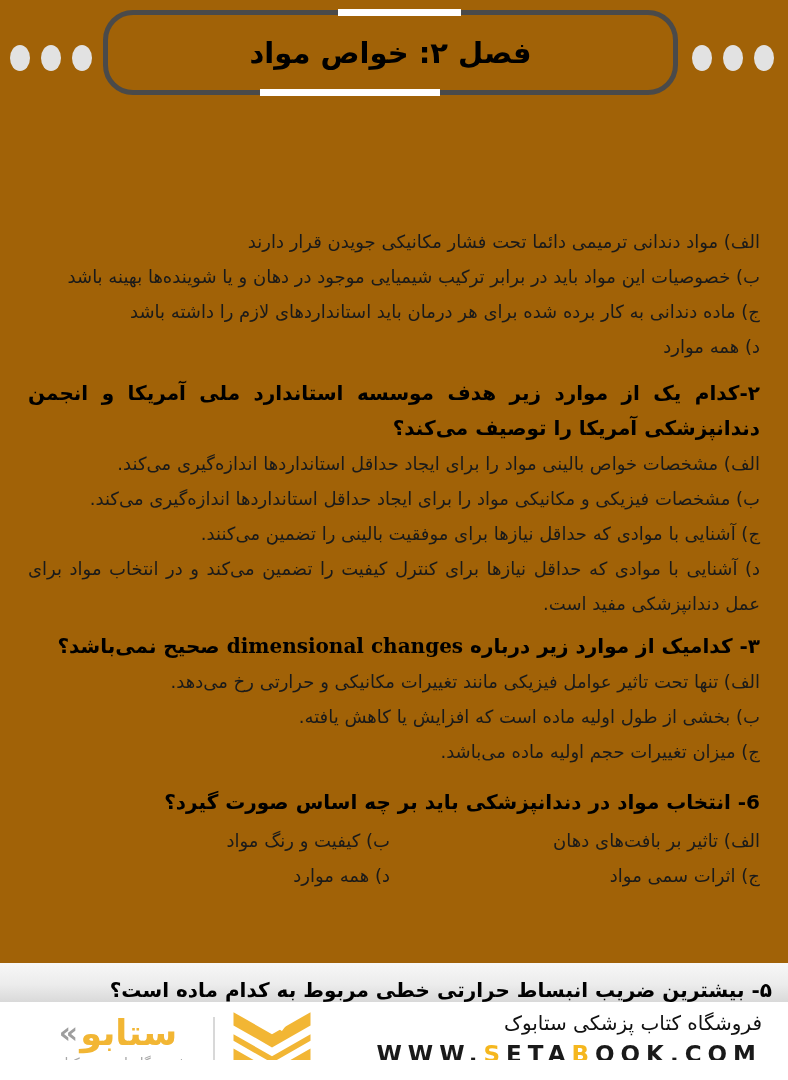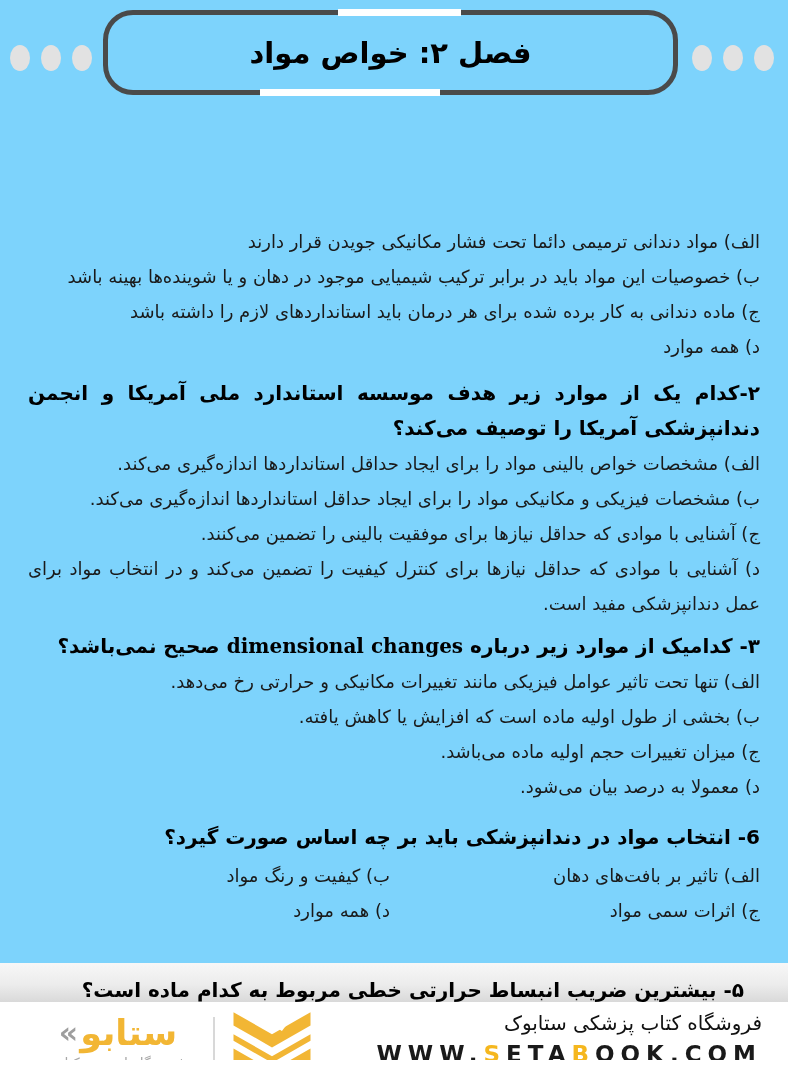--- a/index.html
+++ b/index.html
@@ -1,17 +1,17 @@
 <!DOCTYPE html>
 <html lang="fa"><head>
 <meta charset="utf-8">
 <style>
   html,body{margin:0;padding:0;background:#fff;}
   .page{
-    position:relative;width:788px;height:1060px;background:#7dd3fc;overflow:hidden;
+    position:relative;width:788px;height:1060px;background:#a16207;overflow:hidden;
     font-family:"DejaVu Sans",sans-serif;color:#1a1a1a;margin:0 auto;
   }
   
   .dots{position:absolute;top:45px;display:flex;gap:11px;}
   .dots.left{left:10px;}
   .dots.right{left:692px;}
   .dot{width:20px;height:26px;border-radius:50%;background:#e2e2e2;}
   .chapter-box{
     position:absolute;left:103px;top:10px;width:575px;height:85px;
     border:5px solid #4a4a4a;border-radius:30px;box-sizing:border-box;
@@ -42,21 +42,21 @@
   .q4-grid{
     display:grid;grid-template-columns:370px 1fr;margin-top:3px;
   }
   .q4-grid .q-option{line-height:35px;}
   
   .fade-band{
     position:absolute;top:963px;left:0;width:788px;height:39px;overflow:hidden;
     background:linear-gradient(180deg,#f7f7f7 0%,#ececec 55%,#d9d9d9 100%);
   }
   .fade-band .q-title{
-    direction:rtl;text-align:right;padding:10px 44px 0 28px;line-height:35px;
+    direction:rtl;text-align:right;padding:10px 16px 0 28px;line-height:35px;
   }
   
   .footer{
     position:absolute;top:1002px;left:0;width:788px;height:78px;background:#fff;
   }
   .logo-group{
     position:absolute;left:38px;top:8px;display:flex;align-items:center;
   }
   .wordmark-block{text-align:center;min-width:160px;}
   .wordmark-row{display:flex;align-items:center;justify-content:center;gap:2px;}
@@ -109,21 +109,20 @@
       <p class="q-option">ب) مشخصات فیزیکی و مکانیکی مواد را برای ایجاد حداقل استانداردها اندازه‌گیری می‌کند.</p>
       <p class="q-option">ج) آشنایی با موادی که حداقل نیازها برای موفقیت بالینی را تضمین می‌کنند.</p>
       <p class="q-option justify">د) آشنایی با موادی که حداقل نیازها برای کنترل کیفیت را تضمین می‌کند و در انتخاب مواد برای عمل دندانپزشکی مفید است.</p>
     </div>
 
     <div class="mt8">
       <p class="q-title"><span>۳- کدامیک از موارد زیر درباره </span><span class="en-serif">dimensional changes</span><span> صحیح نمی‌باشد؟</span></p>
       <p class="q-option">الف) تنها تحت تاثیر عوامل فیزیکی مانند تغییرات مکانیکی و حرارتی رخ می‌دهد.</p>
       <p class="q-option">ب) بخشی از طول اولیه ماده است که افزایش یا کاهش یافته.</p>
       <p class="q-option">ج) میزان تغییرات حجم اولیه ماده می‌باشد.</p>
-      <p class="q-option">د) معمولا به درصد بیان می‌شود.</p>
     </div>
 
     <div class="mt16">
       <p class="q-title">6- انتخاب مواد در دندانپزشکی باید بر چه اساس صورت گیرد؟</p>
       <div class="q4-grid">
         <p class="q-option">الف) تاثیر بر بافت‌های دهان</p>
         <p class="q-option">ب) کیفیت و رنگ مواد</p>
         <p class="q-option">ج) اثرات سمی مواد</p>
         <p class="q-option">د) همه موارد</p>
       </div>

